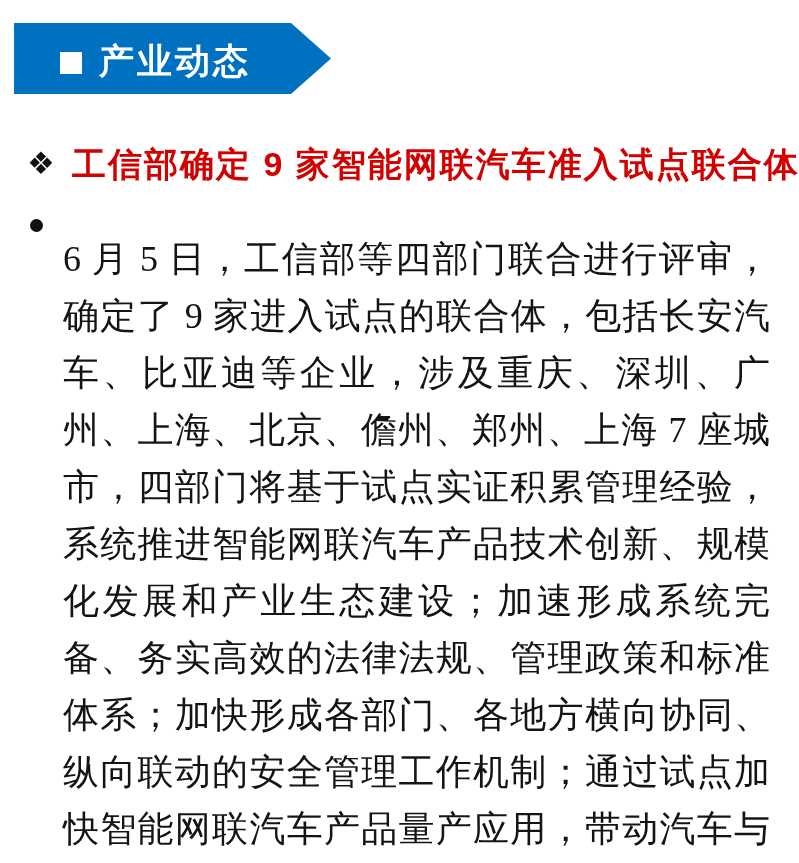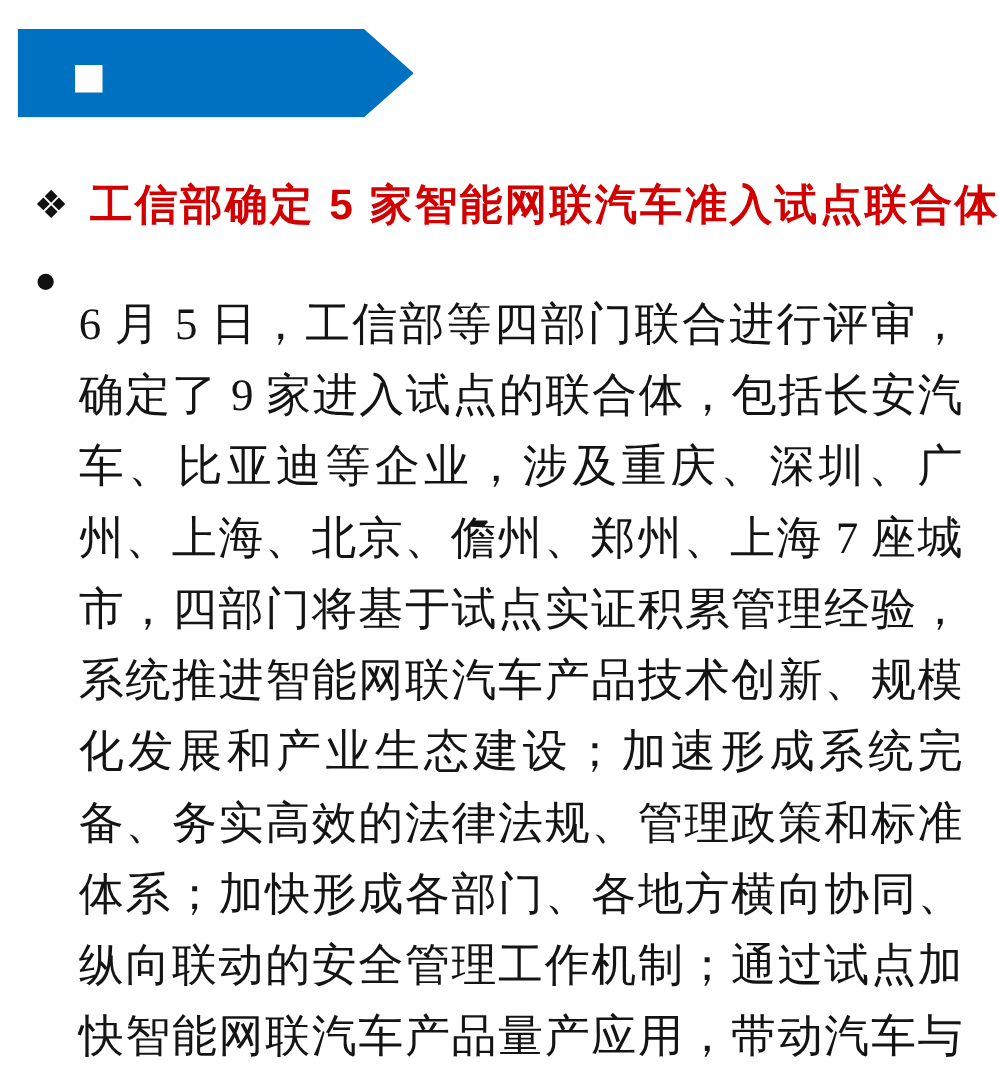--- a/index.html
+++ b/index.html
@@ -96,21 +96,22 @@
     text-align: justify;
     text-justify: inter-character;
     text-align-last: left;
   }
 </style>
 </head>
 <body>
 
 <div class="banner">
   <span class="banner-square"></span>
+  <span class="banner-label">产业动态</span>
 </div>
 
 <div class="headline-row">
   <span class="diamond-bullet">❖</span>
-  <h1 class="headline">工信部确定 5 家智能网联汽车准入试点联合体</h1>
+  <h1 class="headline">工信部确定 9 家智能网联汽车准入试点联合体</h1>
 </div>
 
 <span class="dot-bullet"></span>
 <p class="body-text">6 月 5 日，工信部等四部门联合进行评审，确定了 9 家进入试点的联合体，包括长安汽车、比亚迪等企业，涉及重庆、深圳、广州、上海、北京、儋州、郑州、上海 7 座城市，四部门将基于试点实证积累管理经验，系统推进智能网联汽车产品技术创新、规模化发展和产业生态建设；加速形成系统完备、务实高效的法律法规、管理政策和标准体系；加快形成各部门、各地方横向协同、纵向联动的安全管理工作机制；通过试点加快智能网联汽车产品量产应用，带动汽车与新能源、人工智能、信息通信等产业融合，打造新质生产力，助力智能网联新能源汽车高质量发展。</p>
 
 </body></html>

